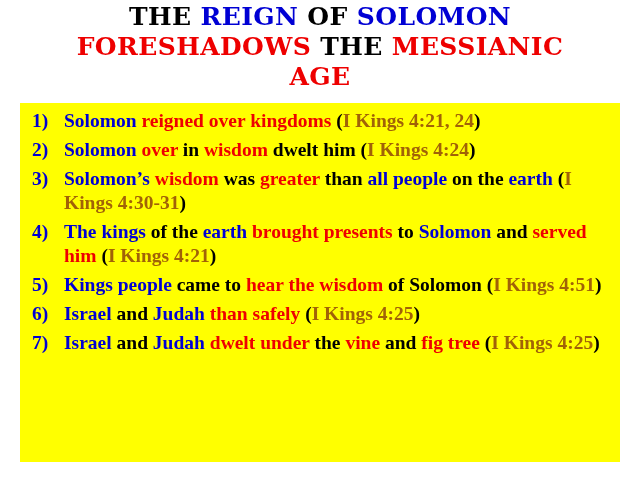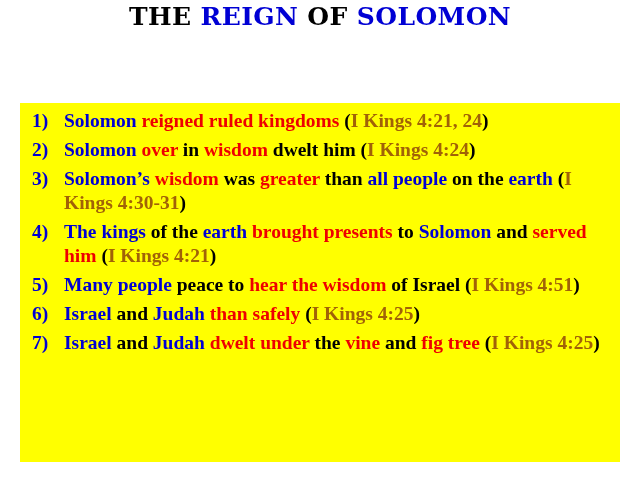--- a/index.html
+++ b/index.html
@@ -87,43 +87,45 @@
   }
   .pt-text .seg { white-space: pre-wrap; }
 </style>
 </head>
 <body>
 
 <div id="slide">
 
   <div id="title-block">
       <span class="tline"><span class="w c-black">THE </span><span class="w c-blue">REIGN </span><span class="w c-black">OF </span><span class="w c-blue">SOLOMON</span></span>
+      <span class="tline"><span class="w c-red">FORESHADOWS </span><span class="w c-black">THE </span><span class="w c-red">MESSIANIC</span></span>
+      <span class="tline"><span class="w c-red">AGE</span></span>
     </div>
 
   <div id="body-panel">
     <ol id="point-list">
         <li class="point">
           <span class="pt-num">1)</span>
-          <span class="pt-text"><span class="seg c-blue">Solomon </span><span class="seg c-red">reigned ruled kingdoms </span><span class="seg c-black">(</span><span class="seg c-magenta">I Kings 4:21, 24</span><span class="seg c-black">)</span></span>
+          <span class="pt-text"><span class="seg c-blue">Solomon </span><span class="seg c-red">reigned over kingdoms </span><span class="seg c-black">(</span><span class="seg c-magenta">I Kings 4:21, 24</span><span class="seg c-black">)</span></span>
         </li>
         <li class="point">
           <span class="pt-num">2)</span>
           <span class="pt-text"><span class="seg c-blue">Solomon </span><span class="seg c-red">over </span><span class="seg c-black">in </span><span class="seg c-red">wisdom </span><span class="seg c-black">dwelt him </span><span class="seg c-black">(</span><span class="seg c-magenta">I Kings 4:24</span><span class="seg c-black">)</span></span>
         </li>
         <li class="point">
           <span class="pt-num">3)</span>
           <span class="pt-text"><span class="seg c-blue">Solomon’s </span><span class="seg c-red">wisdom </span><span class="seg c-black">was </span><span class="seg c-red">greater </span><span class="seg c-black">than </span><span class="seg c-blue">all people </span><span class="seg c-black">on the </span><span class="seg c-blue">earth </span><span class="seg c-black">(</span><span class="seg c-magenta">I Kings 4:30-31</span><span class="seg c-black">)</span></span>
         </li>
         <li class="point">
           <span class="pt-num">4)</span>
           <span class="pt-text"><span class="seg c-blue">The kings </span><span class="seg c-black">of the </span><span class="seg c-blue">earth </span><span class="seg c-red">brought presents </span><span class="seg c-black">to </span><span class="seg c-blue">Solomon </span><span class="seg c-black">and </span><span class="seg c-red">served him </span><span class="seg c-black">(</span><span class="seg c-magenta">I Kings 4:21</span><span class="seg c-black">)</span></span>
         </li>
         <li class="point">
           <span class="pt-num">5)</span>
-          <span class="pt-text"><span class="seg c-blue">Many people </span><span class="seg c-black">peace to </span><span class="seg c-red">hear the wisdom </span><span class="seg c-black">of Israel </span><span class="seg c-black">(</span><span class="seg c-magenta">I Kings 4:51</span><span class="seg c-black">)</span></span>
+          <span class="pt-text"><span class="seg c-blue">Kings people </span><span class="seg c-black">came to </span><span class="seg c-red">hear the wisdom </span><span class="seg c-black">of Solomon </span><span class="seg c-black">(</span><span class="seg c-magenta">I Kings 4:51</span><span class="seg c-black">)</span></span>
         </li>
         <li class="point">
           <span class="pt-num">6)</span>
           <span class="pt-text"><span class="seg c-blue">Israel </span><span class="seg c-black">and </span><span class="seg c-blue">Judah </span><span class="seg c-red">than safely </span><span class="seg c-black">(</span><span class="seg c-magenta">I Kings 4:25</span><span class="seg c-black">)</span></span>
         </li>
         <li class="point">
           <span class="pt-num">7)</span>
           <span class="pt-text"><span class="seg c-blue">Israel </span><span class="seg c-black">and </span><span class="seg c-blue">Judah </span><span class="seg c-red">dwelt under </span><span class="seg c-black">the </span><span class="seg c-red">vine </span><span class="seg c-black">and </span><span class="seg c-red">fig tree </span><span class="seg c-black">(</span><span class="seg c-magenta">I Kings 4:25</span><span class="seg c-black">)</span></span>
         </li>
       </ol>

